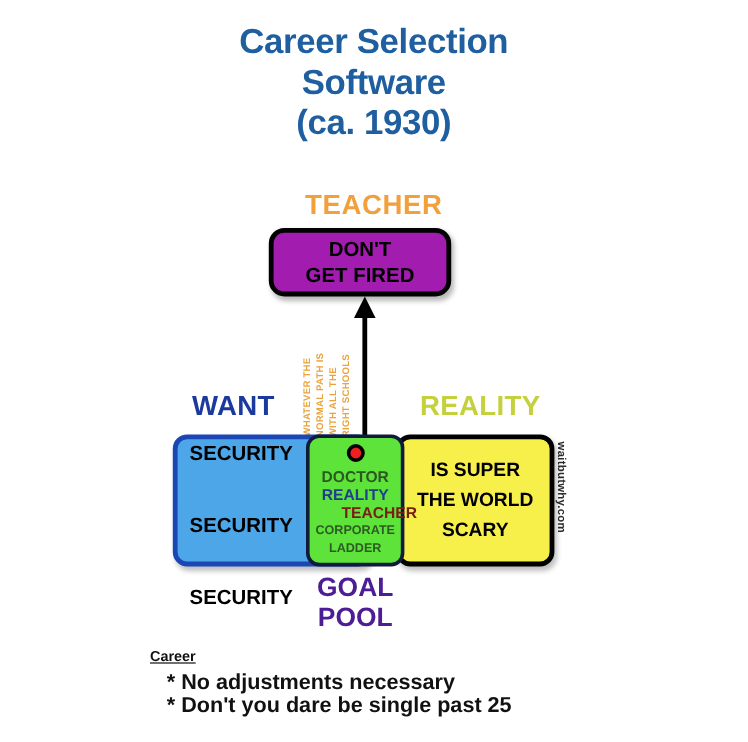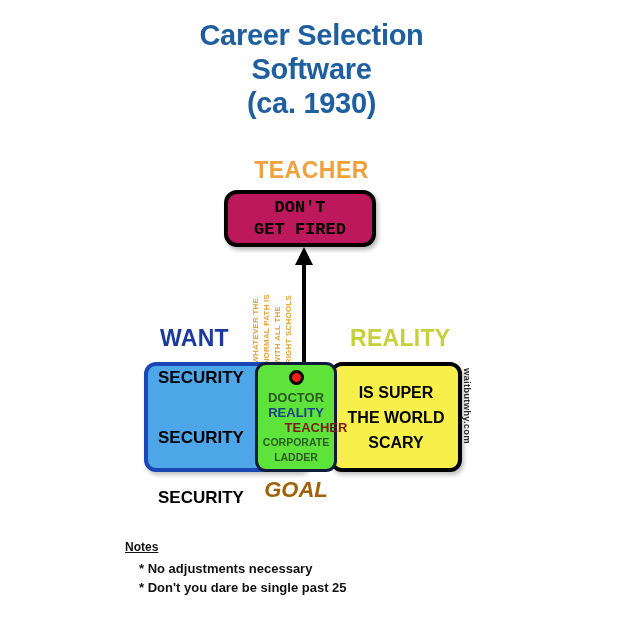--- a/index.html
+++ b/index.html
@@ -49,34 +49,33 @@
     font-size: 23px;
     letter-spacing: 0.5px;
   }
 
   .strategy-box {
     position: absolute;
     left: 224px;
     top: 190px;
     width: 152px;
     height: 57px;
-    background: #be185d;
+    background: #a21caf;
     border: 4px solid #000000;
     border-radius: 13px;
     box-sizing: border-box;
     display: flex;
     flex-direction: column;
     align-items: center;
     justify-content: center;
     color: #000000;
     font-weight: bold;
     font-size: 17px;
     line-height: 1.25;
     box-shadow: 2px 3px 4px rgba(0,0,0,0.28);
-    font-family: Liberation Mono, monospace;
   }
   .strategy-box span { display: block; text-align: center; }
 
   
   .arrow-svg {
     position: absolute;
     left: 292px;
     top: 246px;
     width: 24px;
     height: 118px;
@@ -215,25 +214,24 @@
     box-sizing: border-box;
     z-index: 7;
   }
 
   .goal-pool-label {
     position: absolute;
     left: 236px;
     top: 478px;
     width: 120px;
     text-align: center;
-    color: #a16207;
+    color: #4c1d95;
     font-weight: bold;
     font-size: 22px;
     line-height: 1.12;
-    font-style: italic;
   }
   .goal-pool-label span { display: block; }
 
   
   .watermark {
     position: absolute;
     left: 462px;
     top: 368px;
     color: #2b2b2b;
     font-size: 9.5px;
@@ -251,21 +249,21 @@
     color: #111111;
   }
   .notes-title {
     font-weight: bold;
     font-size: 12px;
     text-decoration: underline;
     margin-bottom: 5px;
   }
   .notes-item {
     font-weight: bold;
-    font-size: 13px;
+    font-size: 18px;
     line-height: 19px;
     padding-left: 14px;
   }
 </style>
 </head>
 <body>
 
 <div id="canvas">
 
   <div class="title-block">
@@ -312,23 +310,24 @@
     <div class="goal-item gi-doctor">DOCTOR</div>
     <div class="goal-item gi-lawyer">REALITY</div>
     <div class="goal-item gi-teacher">TEACHER</div>
     <div class="goal-item gi-corporate">CORPORATE</div>
     <div class="goal-item gi-ladder">LADDER</div>
   </div>
   <div class="goal-dot"></div>
 
   <div class="goal-pool-label">
     <span>GOAL</span>
+    <span>POOL</span>
   </div>
 
   <div class="watermark">waitbutwhy.com</div>
 
   <div class="notes-block">
-    <div class="notes-title">Notes</div>
+    <div class="notes-title">Career</div>
     <div class="notes-item">* No adjustments necessary</div>
     <div class="notes-item">* Don't you dare be single past 25</div>
   </div>
 
 </div>
 
 </body></html>

